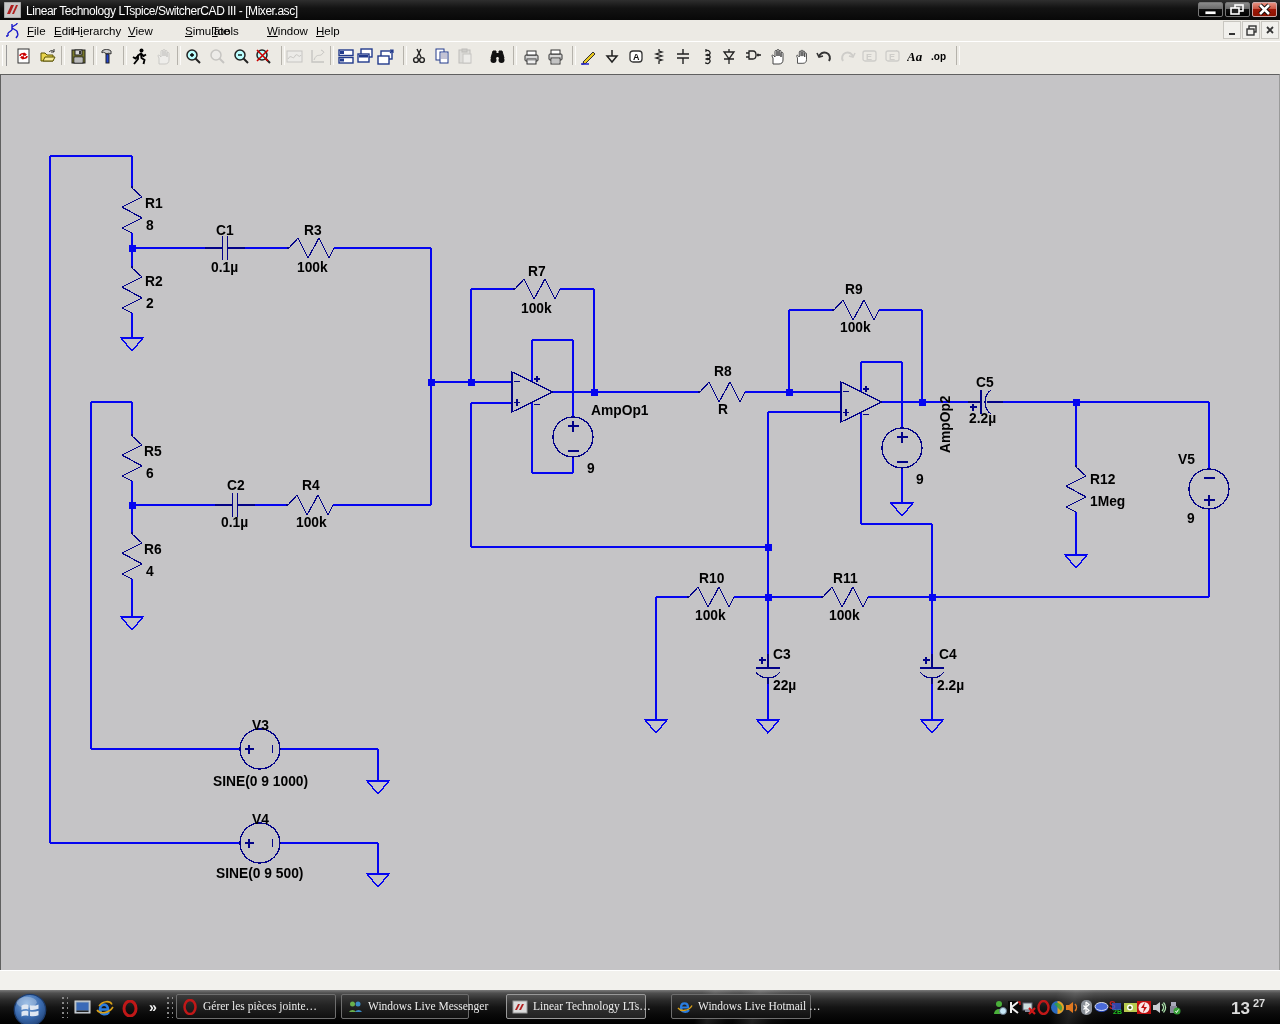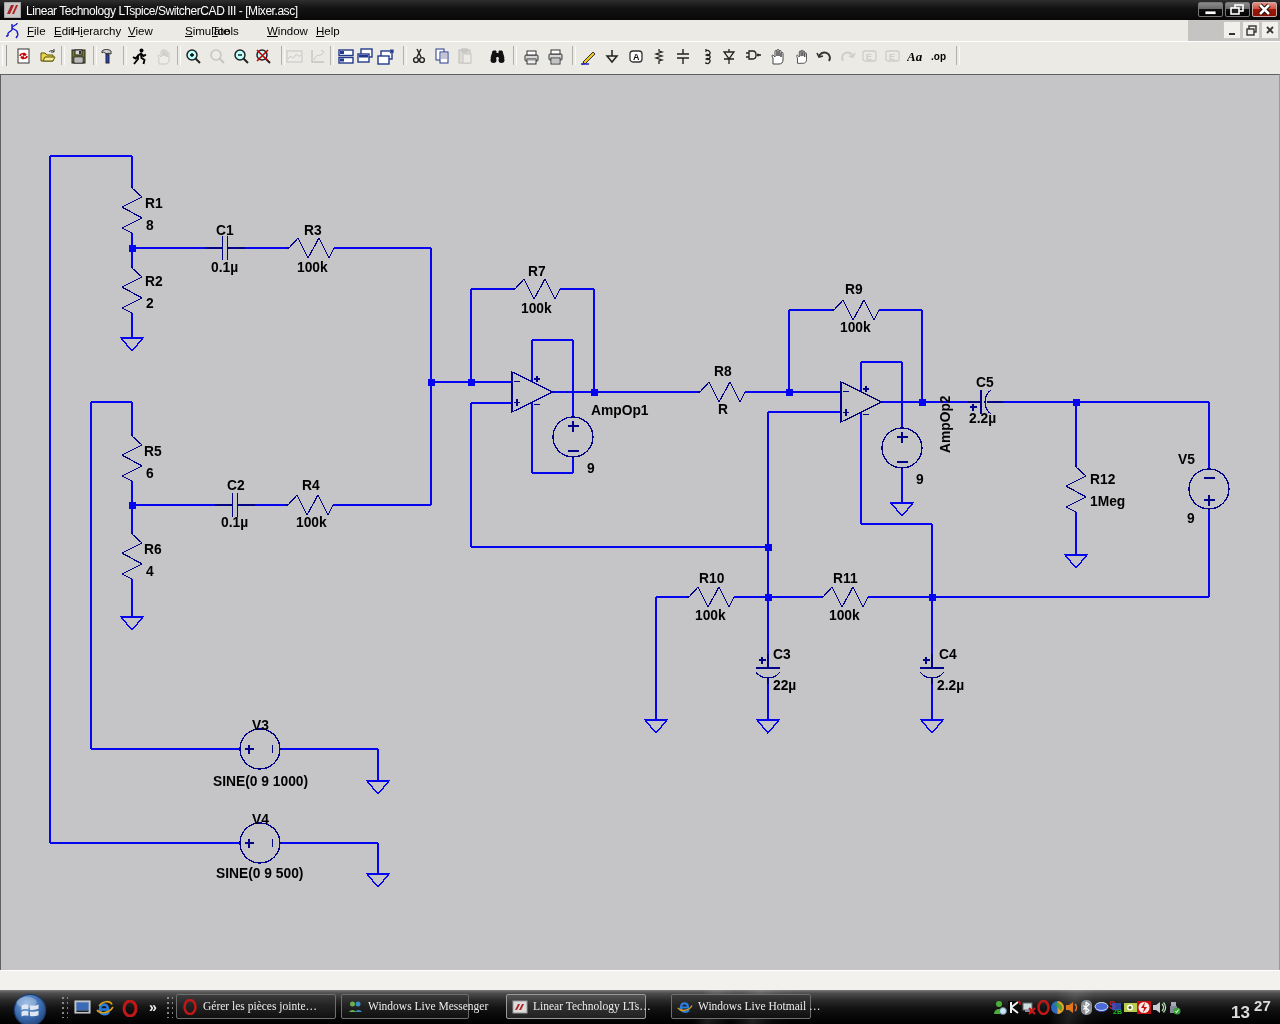--- a/index.html
+++ b/index.html
@@ -5,37 +5,37 @@
 html,body{margin:0;padding:0;}
 body{width:1280px;height:1024px;overflow:hidden;font-family:"Liberation Sans",sans-serif;position:relative;background:#c5c4c2;}
 #screen{position:absolute;left:0;top:0;width:1280px;height:1024px;}
 #titlebar{position:absolute;left:0;top:0;width:1280px;height:20px;background:linear-gradient(#2e2e2e,#131313 40%,#080808);}
 #titlebar .ttext{position:absolute;left:26px;top:3.5px;font-size:12px;letter-spacing:-0.45px;color:#ffffff;white-space:nowrap;}
 .tbtn{position:absolute;top:2px;width:25px;height:15px;border-radius:2px;border:1px solid #777;box-sizing:border-box;}
 .tbtn.dark{background:linear-gradient(#8a8a8a 0%,#6a6a6a 45%,#111 46%,#000);}
 #btnmin{right:57px;}
 #btnmax{right:30px;}
 #btnclose{right:3px;background:linear-gradient(#e89080 0%,#c95442 45%,#a01808 46%,#8c1200);border-color:#caa;}
-#menubar{position:absolute;left:0;top:20px;width:1188px;height:21px;background:#eceae4;}
+#menubar{position:absolute;left:0;top:20px;width:1280px;height:21px;background:#eceae4;}
 #menubar .mitem{position:absolute;top:4.5px;font-size:11.5px;color:#000;}
 #menubar .u{text-decoration:underline;}
 .mdib{position:absolute;top:1px;width:18px;height:18px;background:#f1f0ec;border:1px solid #c8c6c0;box-sizing:border-box;}
 #toolbar{position:absolute;left:0;top:41px;width:1280px;height:26px;background:#eceae4;border-top:1px solid #ffffff;box-sizing:border-box;}
 .tsep{position:absolute;top:4px;width:2px;height:19px;border-left:1px solid #b5b2ab;border-right:1px solid #fbfaf8;}
 .ticon{position:absolute;top:6px;width:17px;height:17px;}
 #gap{position:absolute;left:0;top:67px;width:1280px;height:7px;background:#eceae4;}
 #schem{position:absolute;left:0;top:74px;width:1280px;height:896px;background:#c5c4c6;border-top:1px solid #606060;border-left:1px solid #606060;border-right:1px solid #9a9a9a;box-sizing:border-box;}
 #statusbar{position:absolute;left:0;top:970px;width:1280px;height:20px;background:#f2f1ed;border-top:1px solid #fff;}
 #taskbar{position:absolute;left:0;top:990px;width:1280px;height:34px;background:linear-gradient(#7a7a7a 0,#4f4f4f 3px,#2b2b2b 10px,#151515 17px,#0a0a0a 24px,#000 34px);}
 .taskbtn{position:absolute;top:4px;height:25px;background:linear-gradient(#3c3c3c,#232323 45%,#101010);border:1px solid #6e6e6e;border-radius:2px;box-sizing:border-box;color:#ececec;font-size:11.5px;font-family:Liberation Serif, serif;}
 .taskbtn .lbl{position:absolute;left:26px;top:5px;white-space:nowrap;}
 .taskbtn .ic{position:absolute;left:5px;top:4px;width:16px;height:16px;}
 .trayic{position:absolute;width:15px;height:15px;top:10px;}
 #clock{position:absolute;top:7px;left:1231px;color:#dcdcdc;font-size:17px;font-weight:bold;}
-#clock sup{font-size:15px;}
+#clock sup{font-size:11px;}
 .dots{position:absolute;top:6px;width:7px;height:22px;
  background-image:radial-gradient(circle at 2px 2px,#888 1px,transparent 1.3px);
  background-size:5px 5px;}
 </style>
 </head>
 <body>
 <div id="screen">
   <div id="gap"></div>
   <div id="schem"></div>
   <svg id="circuit" style="position:absolute;left:0;top:0" width="1280" height="1024" viewBox="0 0 1280 1024" shape-rendering="crispEdges">

